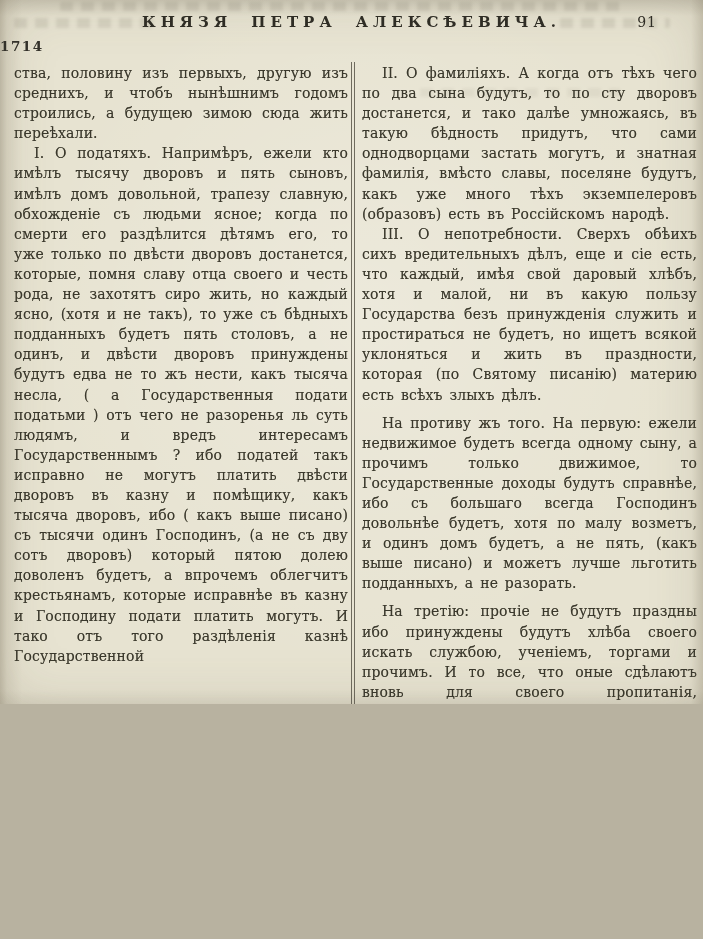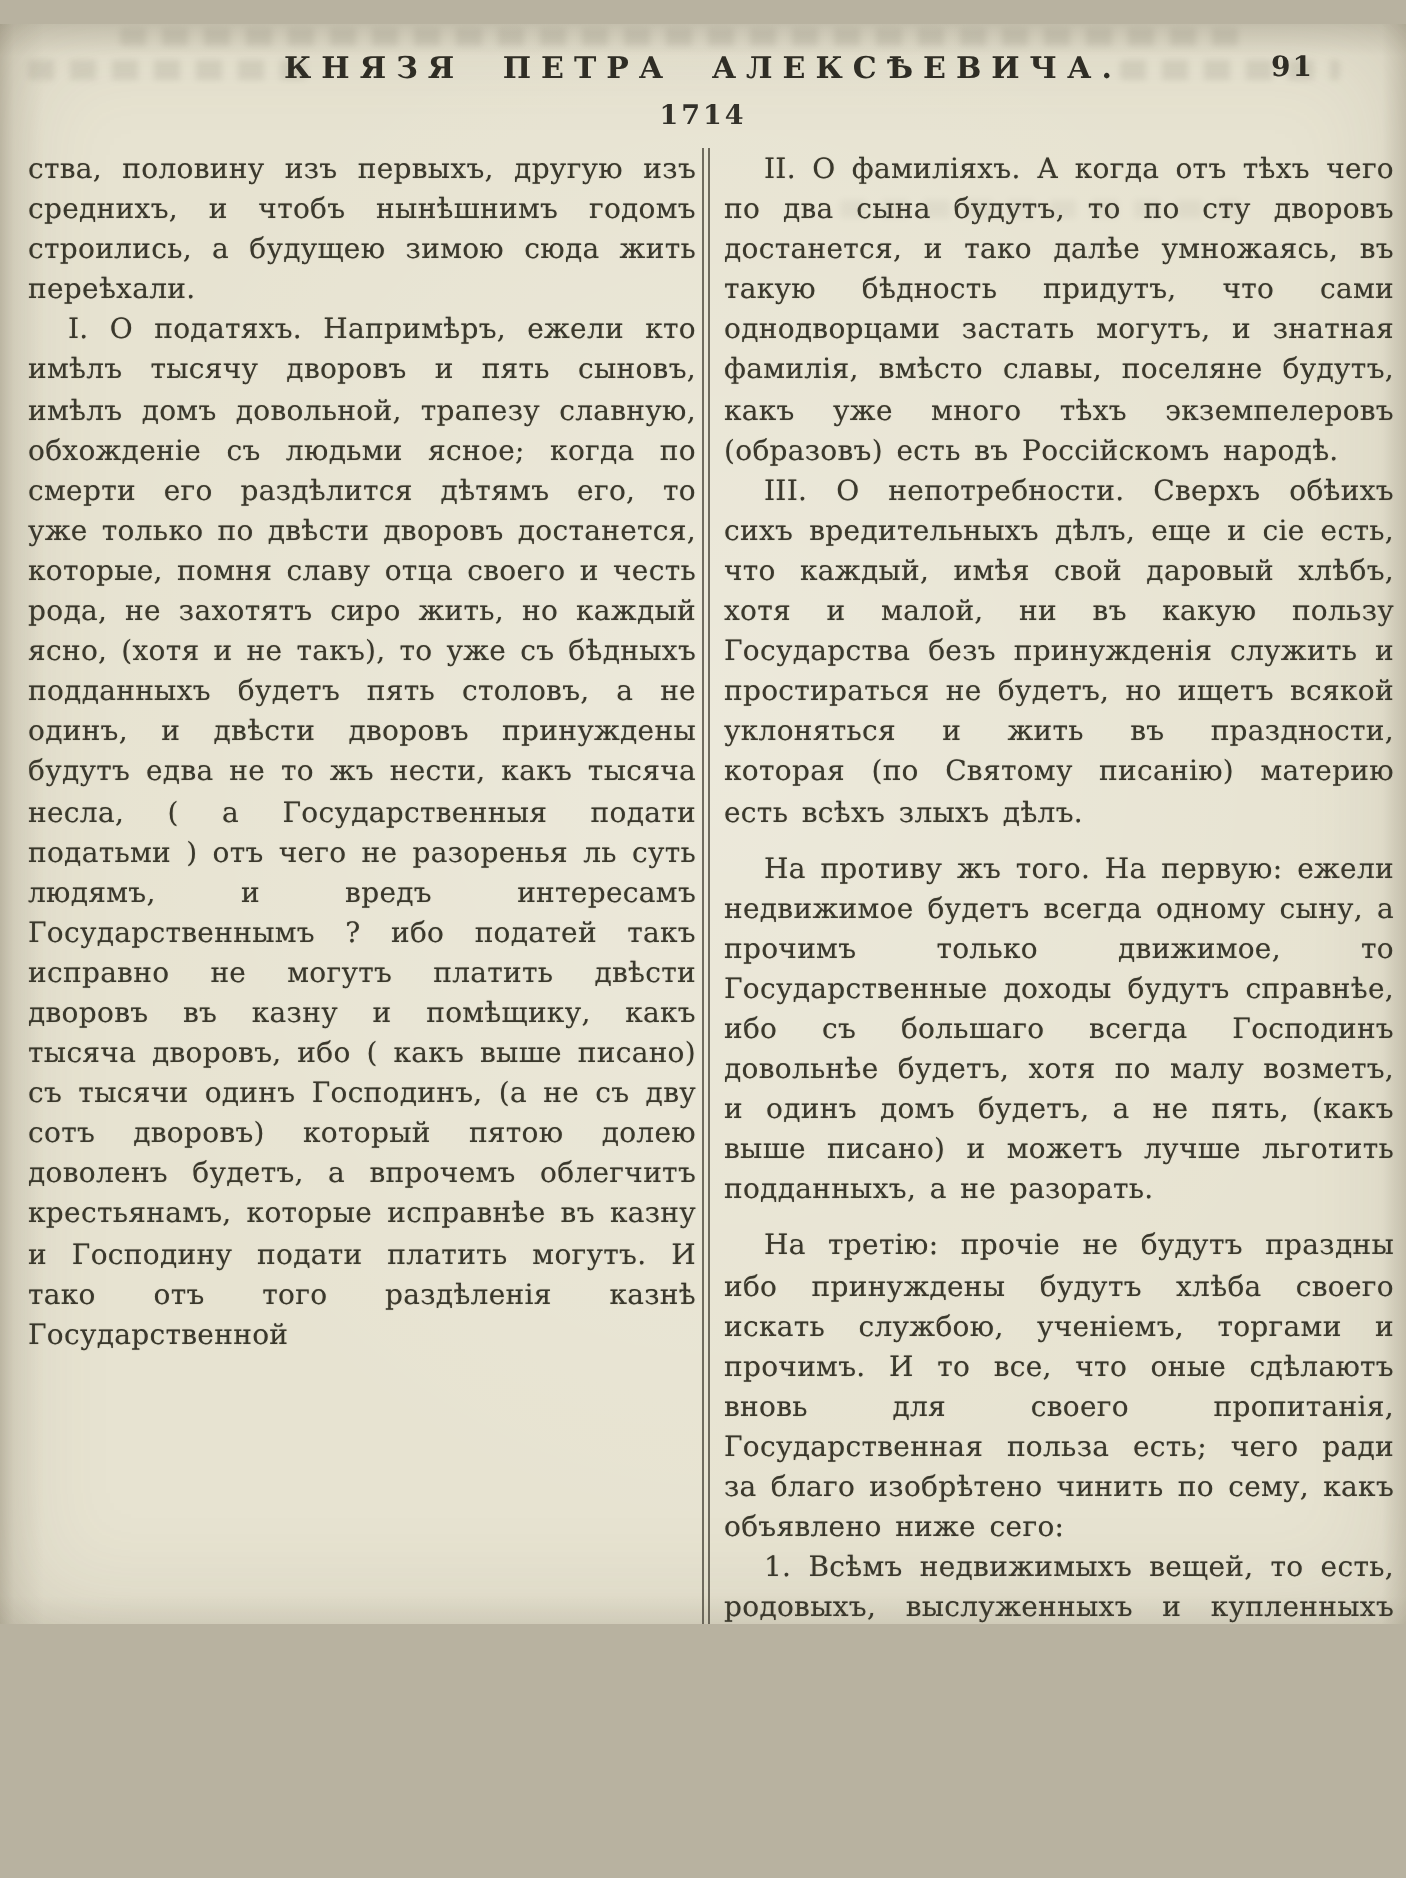--- a/index.html
+++ b/index.html
@@ -2,54 +2,53 @@
 <html><head>
 <meta charset="utf-8">
 <style>
   html,body{margin:0;padding:0;}
   body{
     width:703px;height:939px;overflow:hidden;
     font-family:"DejaVu Serif","Liberation Serif",serif;
     background:#b8b2a0;
   }
   .page{
-    position:relative;width:703px;height:800px;overflow:hidden;
+    position:relative;width:703px;height:704px;overflow:hidden;
     background:
       radial-gradient(ellipse at 52% 45%, rgba(255,255,255,0.22), rgba(255,255,255,0) 65%),
       linear-gradient(90deg, rgba(110,100,78,0.28) 0px, rgba(110,100,78,0.10) 7px, rgba(110,100,78,0) 22px),
       linear-gradient(270deg, rgba(110,100,78,0.20) 0px, rgba(110,100,78,0) 12px),
       linear-gradient(180deg, rgba(115,108,90,0.22) 0px, rgba(115,108,90,0) 16px),
       linear-gradient(0deg, rgba(115,108,90,0.10) 0px, rgba(115,108,90,0) 14px),
       #e7e3d1;
     box-shadow: inset 0 0 55px rgba(98,90,66,0.18);
     color:#38362b;
-    margin-top:12px;
   }
   
   .ghost{
     position:absolute;height:9px;opacity:.14;filter:blur(1.6px);
     background:repeating-linear-gradient(90deg,#6e6a5a 0 13px,transparent 13px 21px);
     border-radius:2px;
   }
   .ghost.g1{left:60px;top:2px;width:560px;}
   .ghost.g2{left:14px;top:18px;width:140px;height:10px;}
   .ghost.g3{left:560px;top:18px;width:110px;height:10px;}
   .ghost.g4{left:420px;top:88px;width:200px;opacity:.07;}
 
   .running-title{
     position:absolute;top:13px;left:0;width:703px;text-align:center;
     font-size:15px;font-weight:bold;letter-spacing:5px;color:#2f2d25;
     word-spacing:9px;
   }
   .page-number{
     position:absolute;top:14px;right:46px;
-    font-size:14px;font-weight:bold;color:#2f2d25;letter-spacing:1px;
+    font-size:14px;font-weight:normal;color:#2f2d25;letter-spacing:1px;
   }
   .year{
-    position:absolute;top:38px;left:0;width:703px;text-align:center;
+    position:absolute;top:38px;left:0;width:703px;
     font-size:13.5px;font-weight:bold;color:#33312a;letter-spacing:1.5px;
   }
 
   .columns{position:absolute;top:63px;left:0;width:703px;}
   .column{
     position:absolute;top:0;width:334px;
     font-size:14px;line-height:20.1px;text-align:justify;
     letter-spacing:0.15px;word-spacing:2.2px;
     color:#3a382c;
     text-shadow:0 0 0.5px rgba(55,50,35,0.45);

